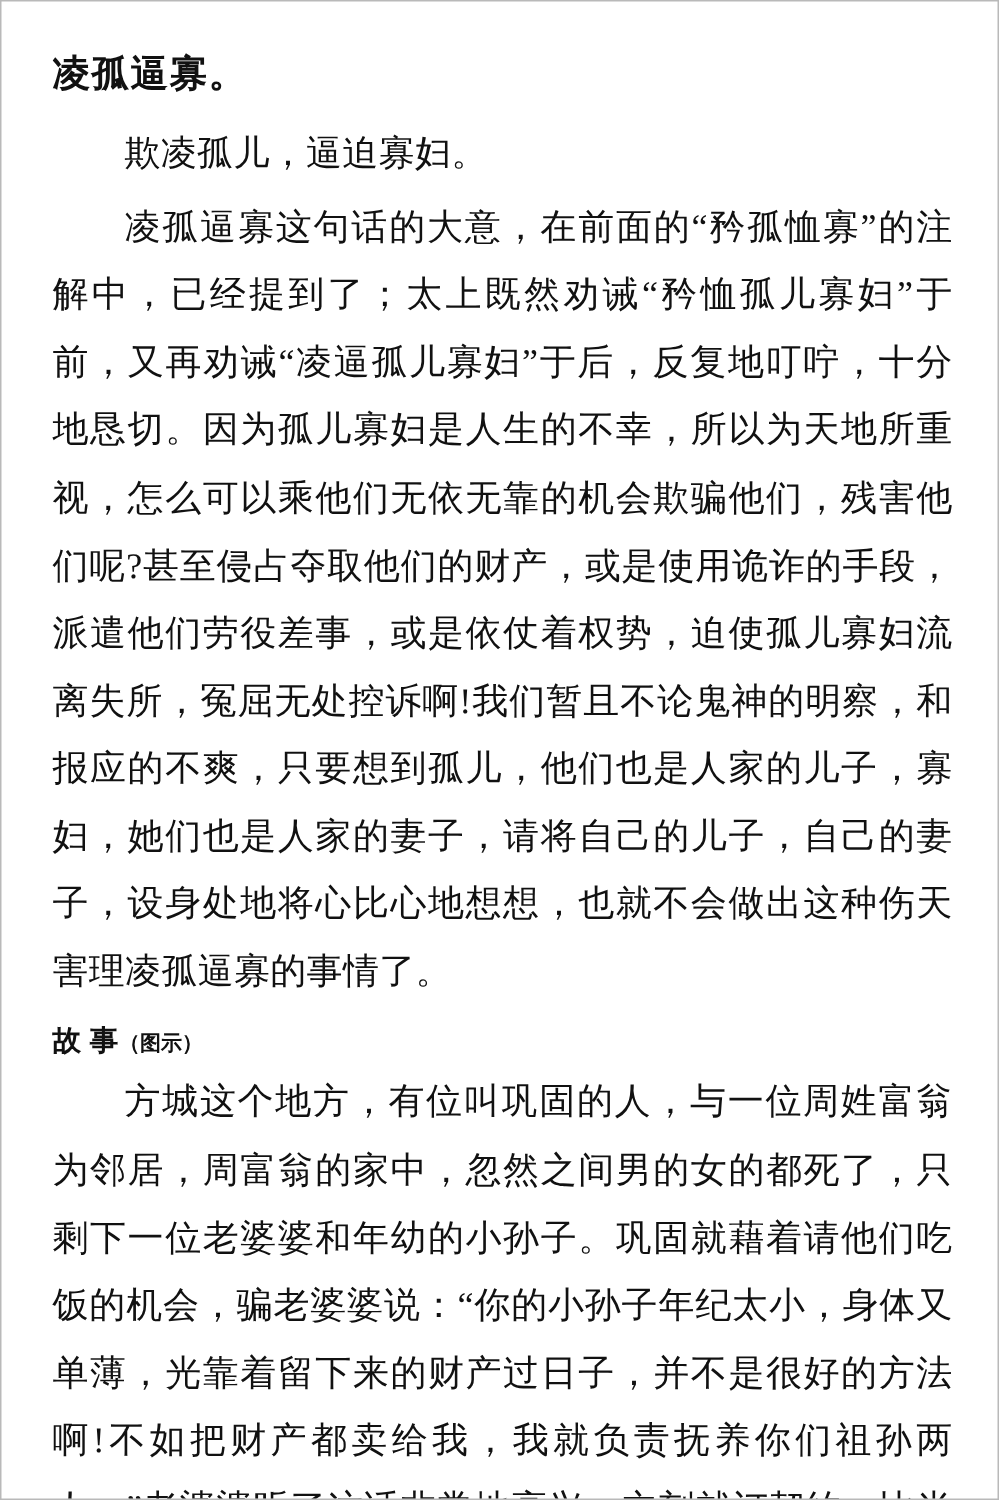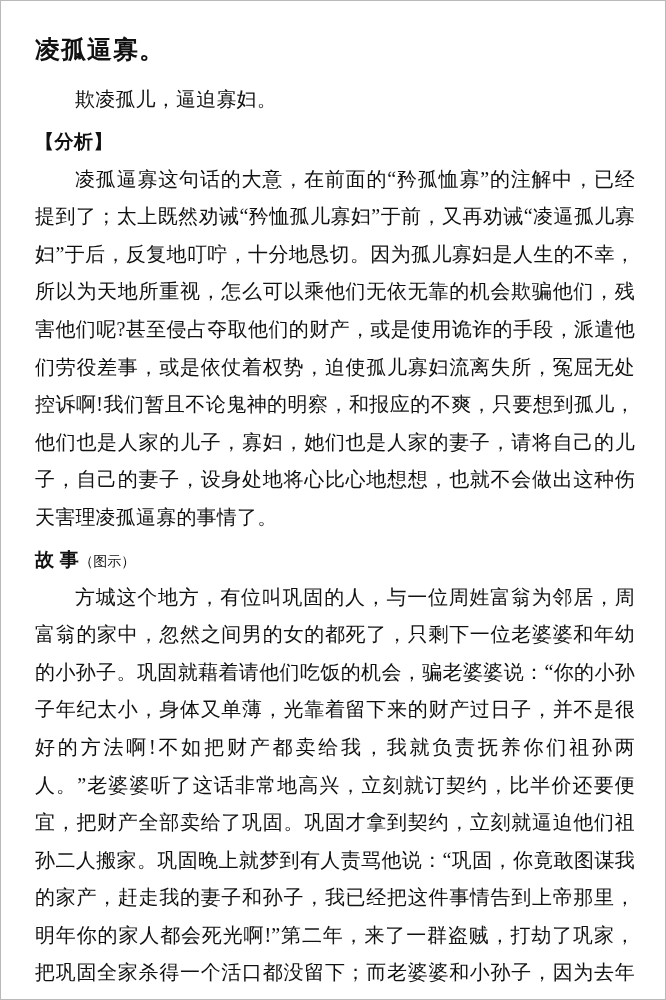--- a/index.html
+++ b/index.html
@@ -37,25 +37,25 @@
     line-height: 1.2;
   }
   .section-head {
     font-size: 19px;
     font-weight: bold;
     margin: 10px 0 6px 0;
     letter-spacing: 0.5px;
   }
   .section-head .sub {
     font-size: 14px;
-    font-weight: normal;
+    font-weight: bold;
     letter-spacing: 0;
   }
   .para {
-    font-size: 20px;
+    font-size: 24px;
     line-height: 1.88;
     text-align: justify;
     text-justify: inter-ideograph;
     margin: 2px 0 8px 0;
     text-indent: 2em;
     letter-spacing: 0.2px;
   }
   .para.tight {
     margin-bottom: 4px;
   }
@@ -63,21 +63,20 @@
 </head>
 <body>
 
 <div class="page">
   <div class="content">
 
     <div class="title">凌孤逼寡。</div>
 
     <div class="para tight">欺凌孤儿，逼迫寡妇。</div>
 
-    <div class="section-head">【分析】</div>
     <div class="para">凌孤逼寡这句话的大意，在前面的“矜孤恤寡”的注解中，已经提到了；太上既然劝诫“矜恤孤儿寡妇”于前，又再劝诫“凌逼孤儿寡妇”于后，反复地叮咛，十分地恳切。因为孤儿寡妇是人生的不幸，所以为天地所重视，怎么可以乘他们无依无靠的机会欺骗他们，残害他们呢?甚至侵占夺取他们的财产，或是使用诡诈的手段，派遣他们劳役差事，或是依仗着权势，迫使孤儿寡妇流离失所，冤屈无处控诉啊!我们暂且不论鬼神的明察，和报应的不爽，只要想到孤儿，他们也是人家的儿子，寡妇，她们也是人家的妻子，请将自己的儿子，自己的妻子，设身处地将心比心地想想，也就不会做出这种伤天害理凌孤逼寡的事情了。</div>
 
     <div class="section-head">
       <span>故 事</span><span class="sub">（图示）</span>
     </div>
     <div class="para">方城这个地方，有位叫巩固的人，与一位周姓富翁为邻居，周富翁的家中，忽然之间男的女的都死了，只剩下一位老婆婆和年幼的小孙子。巩固就藉着请他们吃饭的机会，骗老婆婆说：“你的小孙子年纪太小，身体又单薄，光靠着留下来的财产过日子，并不是很好的方法啊!不如把财产都卖给我，我就负责抚养你们祖孙两人。”老婆婆听了这话非常地高兴，立刻就订契约，比半价还要便宜，把财产全部卖给了巩固。巩固才拿到契约，立刻就逼迫他们祖孙二人搬家。巩固晚上就梦到有人责骂他说：“巩固，你竟敢图谋我的家产，赶走我的妻子和孙子，我已经把这件事情告到上帝那里，明年你的家人都会死光啊!”第二年，来了一群盗贼，打劫了巩家，把巩固全家杀得一个活口都没留下；而老婆婆和小孙子，因为去年就被巩固赶出家门，因此而免除了这场的浩劫。巩固全家死了以后，婆孙二人就得以重返老家，产业也都物归原主。</div>
 
 
   </div>
 </div>

